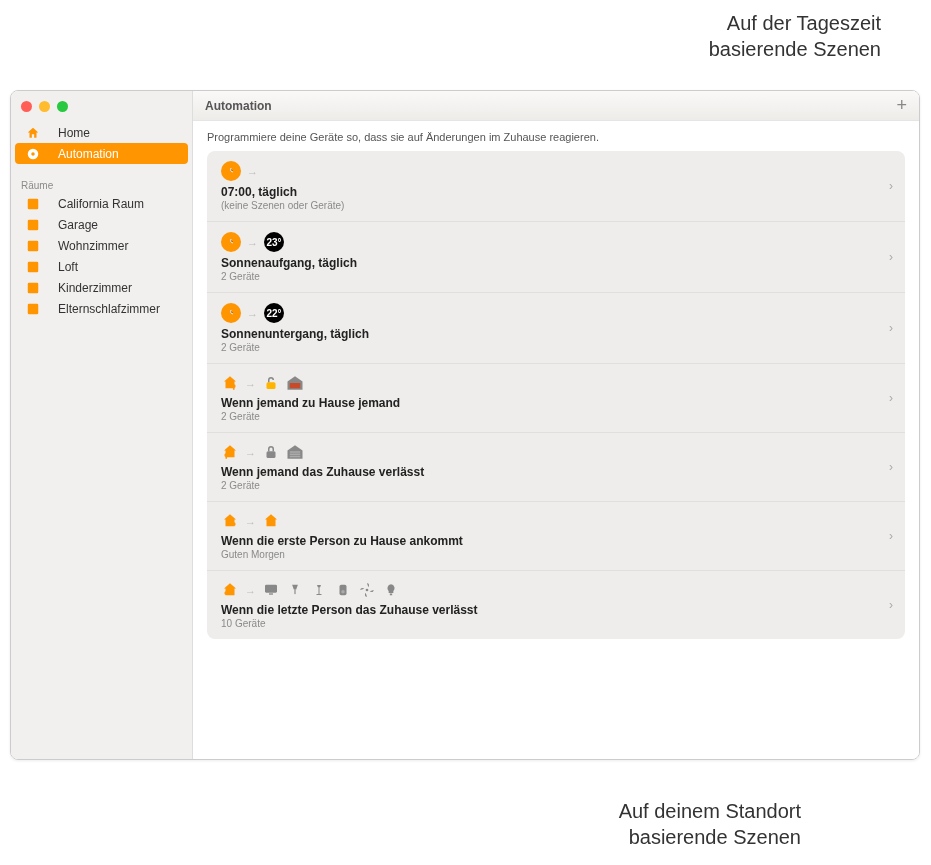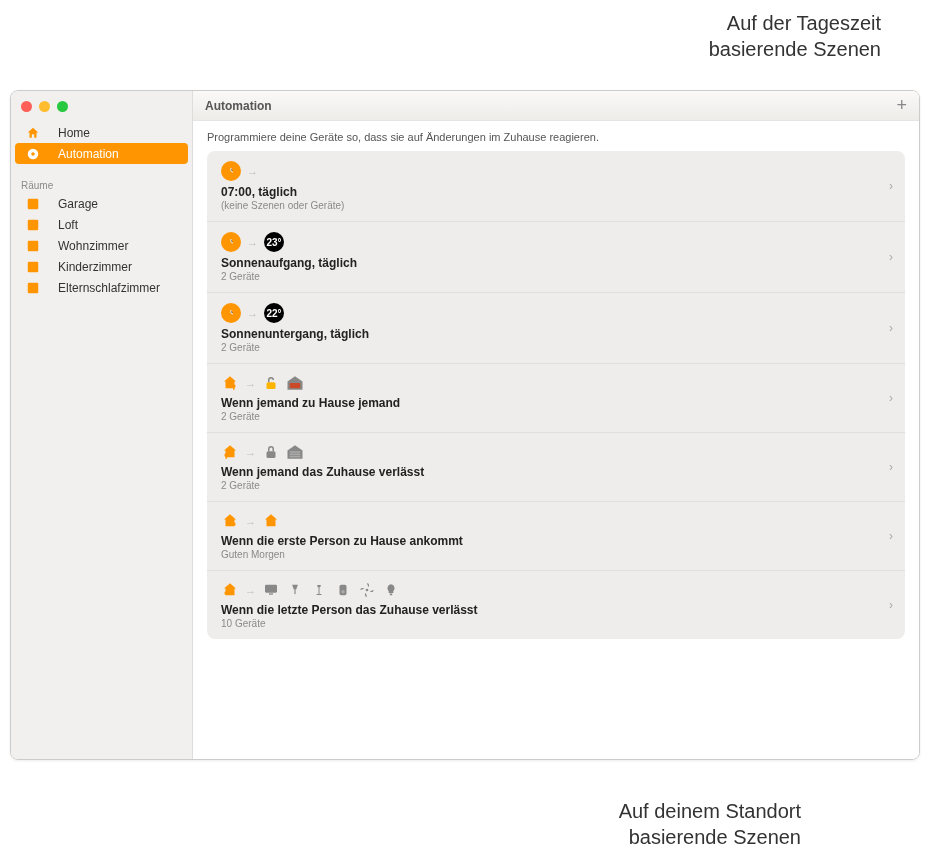--- a/index.html
+++ b/index.html
@@ -159,37 +159,45 @@
     </div>
 
     <div class="side-section-label">Räume</div>
 
     <div class="side-item">
       <span class="ico">
           <svg width="14" height="14" viewBox="0 0 24 24">
             <rect x="3" y="3" width="18" height="18" rx="2" fill="#ff9500"></rect>
           </svg>
         </span>
+      <span>California Raum</span>
+    </div>
+    <div class="side-item">
+      <span class="ico">
+          <svg width="14" height="14" viewBox="0 0 24 24">
+            <rect x="3" y="3" width="18" height="18" rx="2" fill="#ff9500"></rect>
+          </svg>
+        </span>
       <span>Garage</span>
     </div>
     <div class="side-item">
       <span class="ico">
           <svg width="14" height="14" viewBox="0 0 24 24">
             <rect x="3" y="3" width="18" height="18" rx="2" fill="#ff9500"></rect>
           </svg>
         </span>
+      <span>Wohnzimmer</span>
+    </div>
+    <div class="side-item">
+      <span class="ico">
+          <svg width="14" height="14" viewBox="0 0 24 24">
+            <rect x="3" y="3" width="18" height="18" rx="2" fill="#ff9500"></rect>
+          </svg>
+        </span>
       <span>Loft</span>
-    </div>
-    <div class="side-item">
-      <span class="ico">
-          <svg width="14" height="14" viewBox="0 0 24 24">
-            <rect x="3" y="3" width="18" height="18" rx="2" fill="#ff9500"></rect>
-          </svg>
-        </span>
-      <span>Wohnzimmer</span>
     </div>
     <div class="side-item">
       <span class="ico">
           <svg width="14" height="14" viewBox="0 0 24 24">
             <rect x="3" y="3" width="18" height="18" rx="2" fill="#ff9500"></rect>
           </svg>
         </span>
       <span>Kinderzimmer</span>
     </div>
     <div class="side-item">

